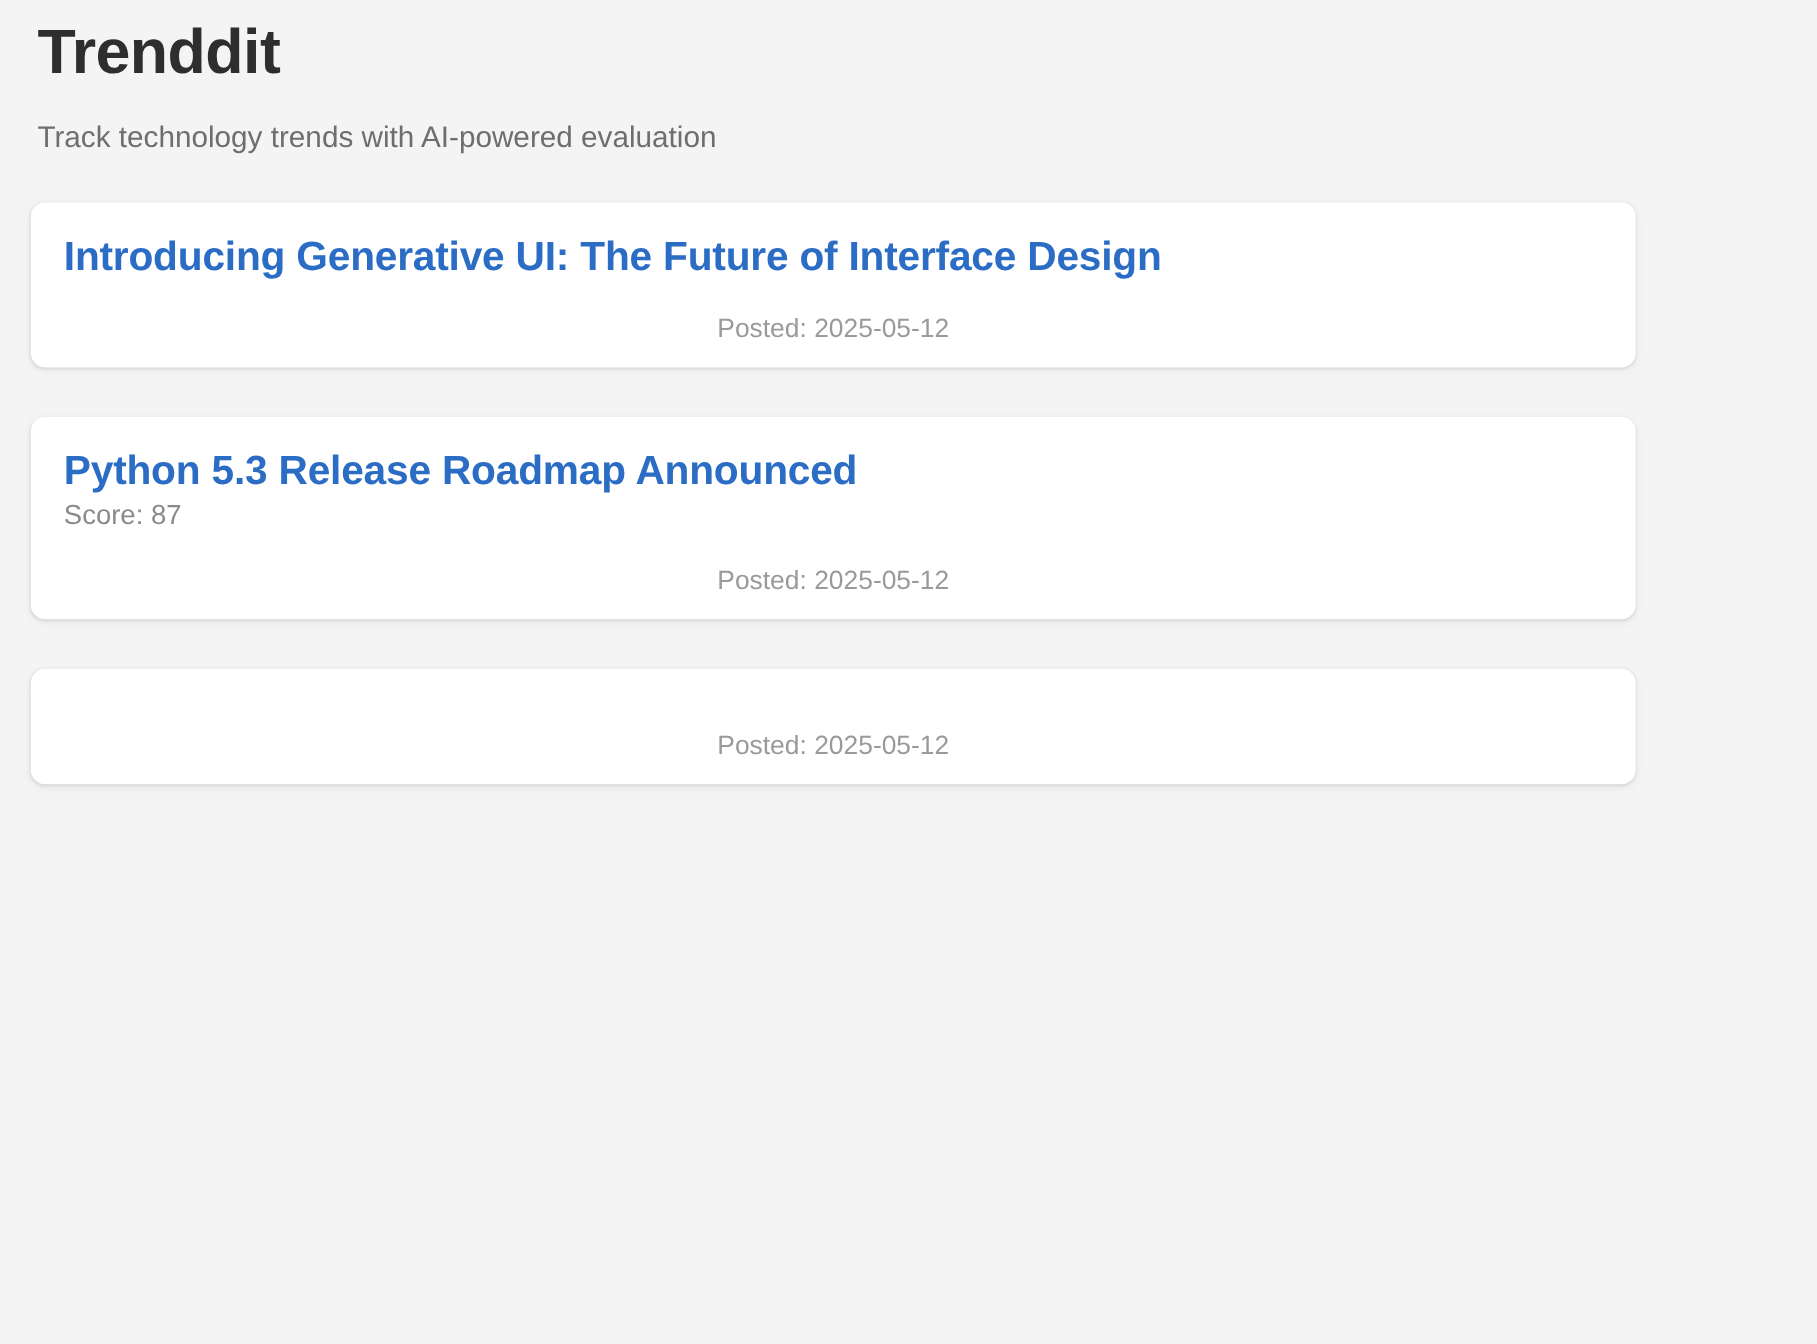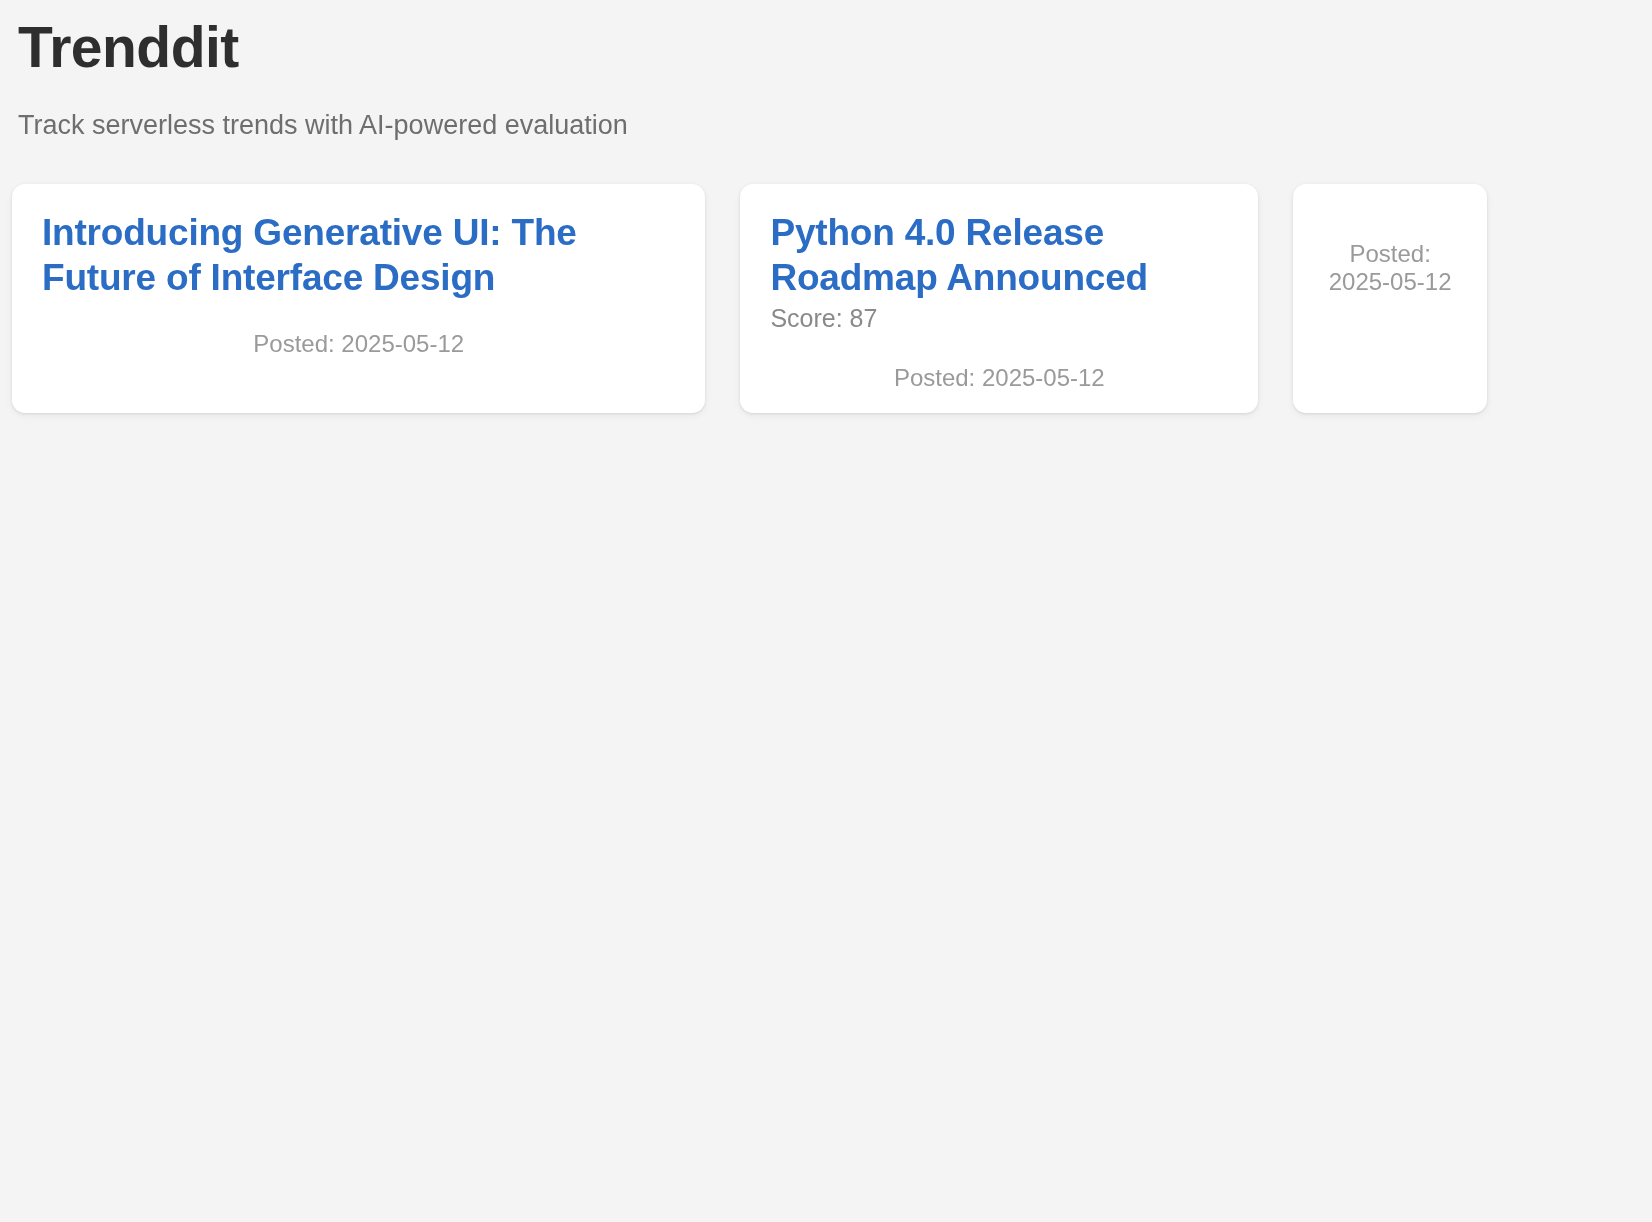--- a/index.html
+++ b/index.html
@@ -10,21 +10,21 @@
   body {
     width: 1652px;
     min-height: 1222px;
     background: #f4f4f5;
     font-family: "Liberation Sans", sans-serif;
     -webkit-font-smoothing: antialiased;
   }
   .page {
     box-sizing: border-box;
     width: 1511px;
-    padding: 0 24px 20px 12px;
+    padding: 0 24px 20px 28px;
   }
   .app-title {
     margin: 0;
     padding: 14px 0 0 6px;
     font-size: 57px;
     line-height: 1.18;
     font-weight: bold;
     color: #2e2e2e;
     letter-spacing: -0.5px;
   }
@@ -32,21 +32,22 @@
     margin: 0;
     padding: 28px 0 0 6px;
     font-size: 27px;
     line-height: 1.2;
     color: #6e6e6e;
     font-weight: normal;
   }
   .post-list {
     margin-top: 42px;
     display: flex;
-    gap: 35px;
+    flex-direction: column;
+    gap: 45px;
   }
   .post-card {
     background: #ffffff;
     border-radius: 13px;
     box-shadow: 0 1px 3px rgba(0,0,0,0.10), 0 3px 10px rgba(0,0,0,0.045);
     padding: 26px 30px 20px 30px;
     box-sizing: border-box;
   }
   .post-title {
     margin: 0;
@@ -76,31 +77,31 @@
     line-height: 1.2;
     color: #9a9a9a;
   }
 </style>
 </head>
 <body>
 
 <div class="page">
 
   <h1 class="app-title">Trenddit</h1>
-  <p class="app-subtitle">Track serverless trends with AI-powered evaluation</p>
+  <p class="app-subtitle">Track technology trends with AI-powered evaluation</p>
 
   <div class="post-list">
 
     <article class="post-card">
       <h2 class="post-title">Introducing Generative UI: The Future of Interface Design</h2>
       <div class="post-meta">Posted: 2025-05-12</div>
     </article>
 
     <article class="post-card">
-      <h2 class="post-title">Python 4.0 Release Roadmap Announced</h2>
+      <h2 class="post-title">Python 5.3 Release Roadmap Announced</h2>
       <div class="post-score">Score: 87</div>
       <div class="post-meta">Posted: 2025-05-12</div>
     </article>
 
     <article class="post-card">
       <div class="post-meta">Posted: 2025-05-12</div>
     </article>
 
   </div>
 </div>

